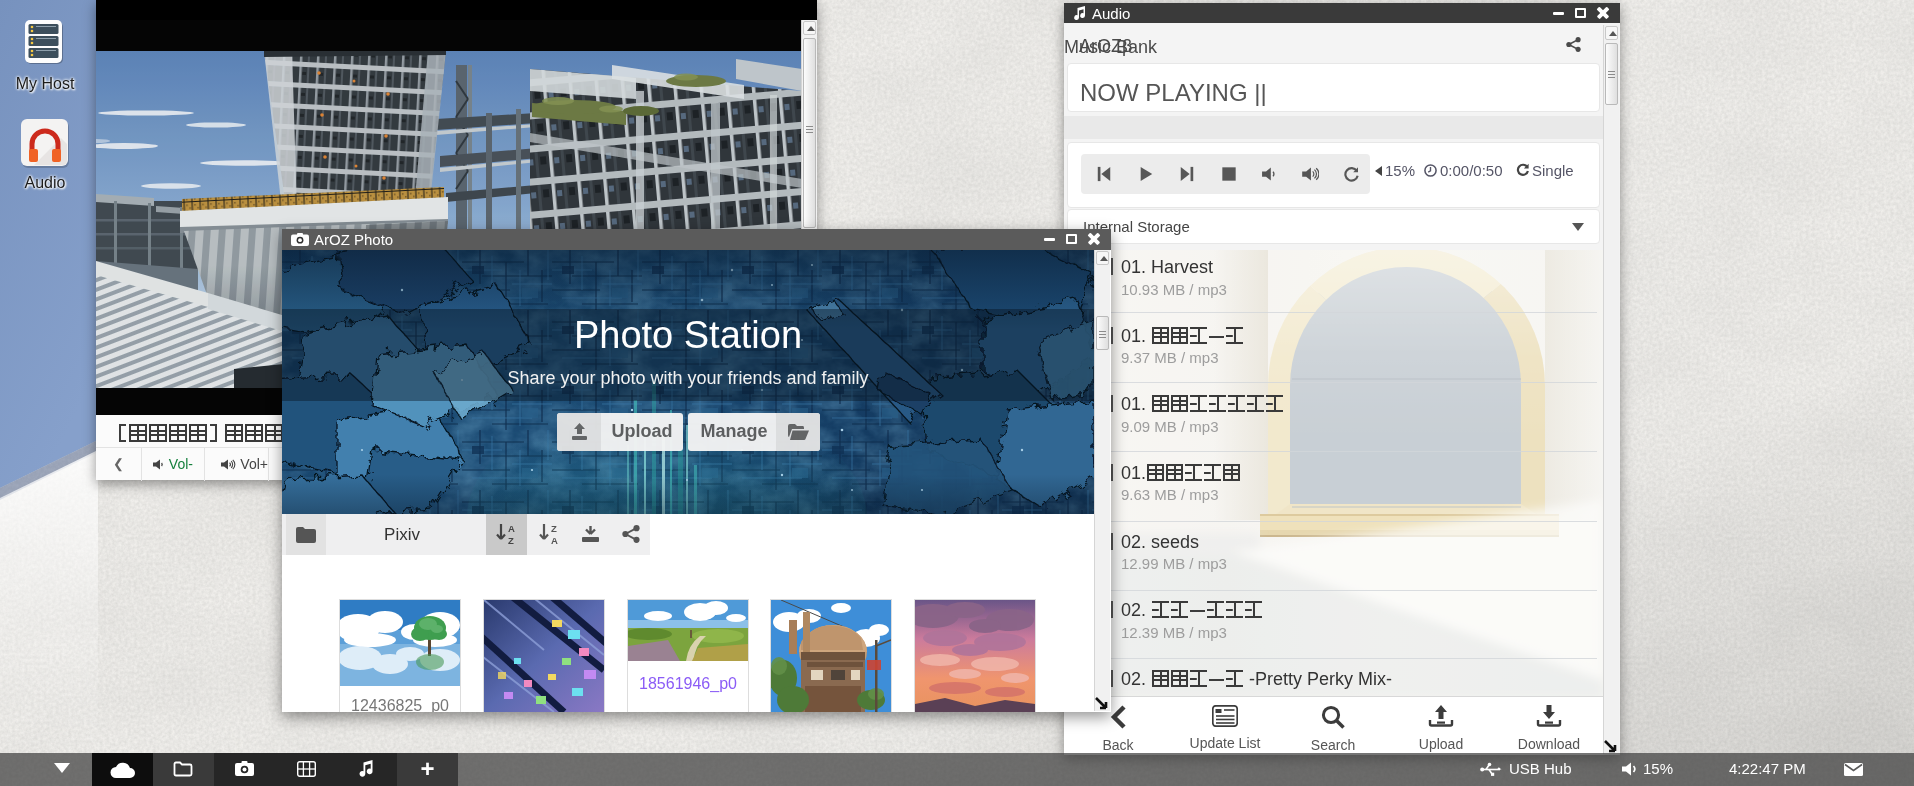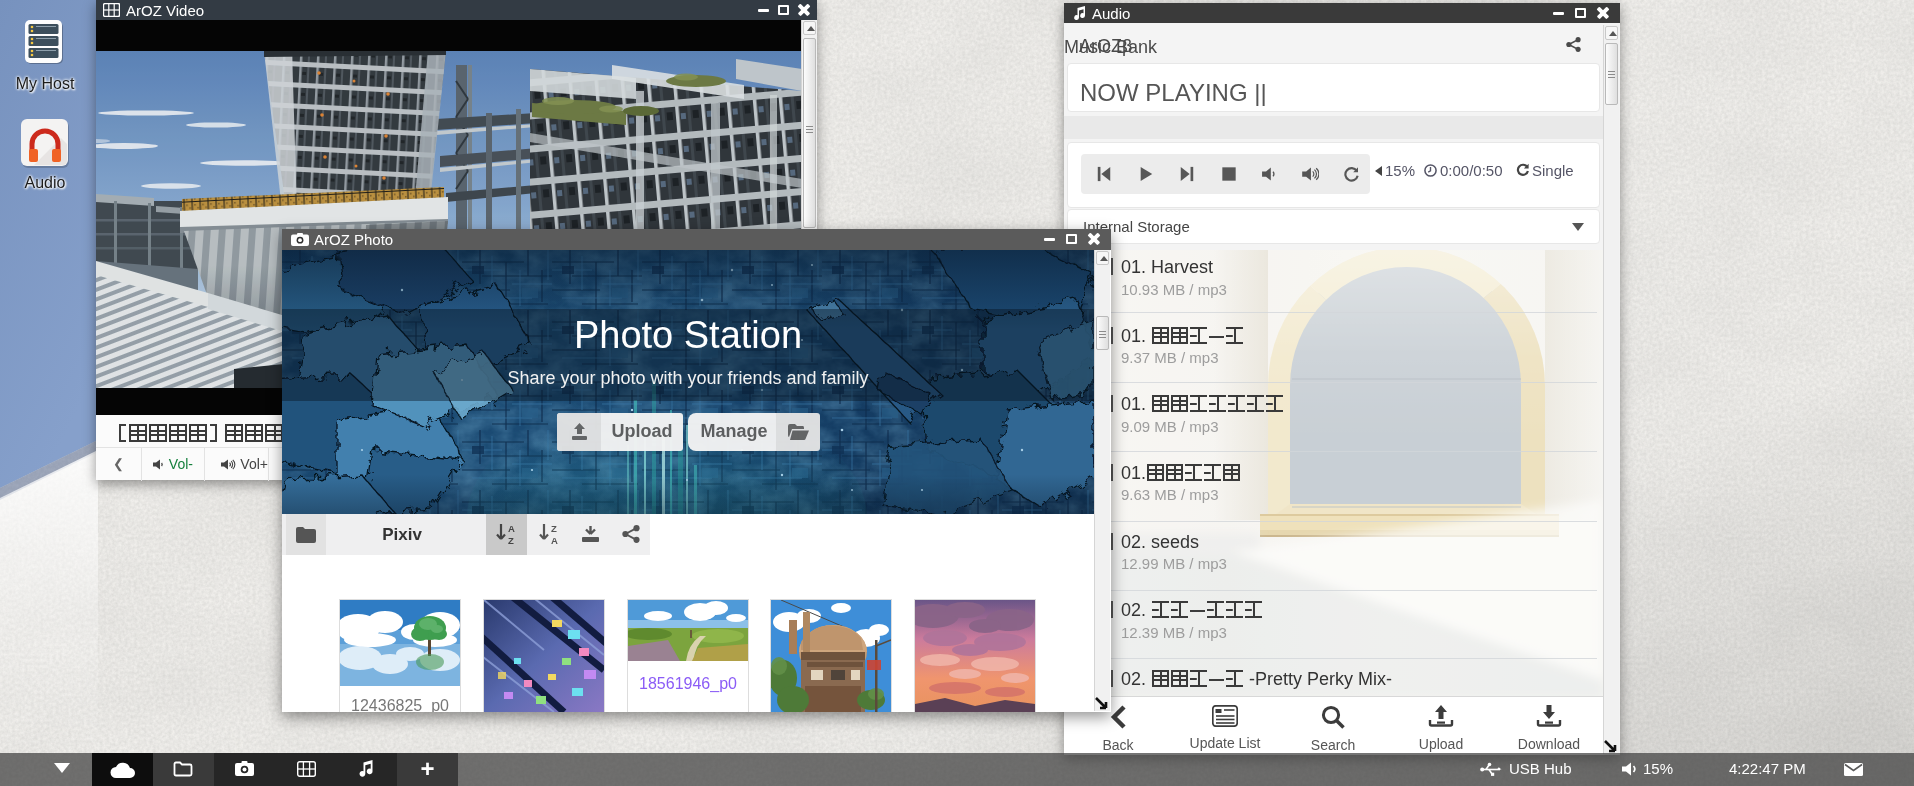--- a/index.html
+++ b/index.html
@@ -117,34 +117,20 @@
     <rect x="1" y="1" width="47" height="47" rx="6" fill="#f4f3f2"></rect>
     <path d="M14 47 L41 20 L47 26 L47 42 Q47 47 42 47 Z" fill="#e3e0de" opacity="0.8"></path>
     <path d="M12 34 v-8 a13 13 0 0 1 26 0 v8" fill="none" stroke="#cc2a1c" stroke-width="5"></path>
     <rect x="9" y="31" width="9" height="13" rx="2" fill="#f06225"></rect>
     <rect x="32" y="31" width="9" height="13" rx="2" fill="#f06225"></rect>
   </svg>
   <div class="abs" style="left:0;top:174px;width:90px;text-align:center;font-size:16px;color:#1c1c1c;text-shadow:0 0 3px #fff,0 0 3px #fff,1px 1px 2px #fff">Audio</div>
 </div>
 
 <div id="win-video" class="abs" style="left:96px;top:0;width:721px;height:480px;background:#000;box-shadow:0 4px 12px rgba(0,0,0,0.4);z-index:1">
-  <div class="titlebar" style="background:#333b44;">
-    <svg class="abs" style="left:7px;top:3px" width="17" height="14" viewBox="0 0 17 14">
-      <rect x="0.5" y="0.5" width="16" height="13" rx="1.5" fill="none" stroke="#fff" stroke-width="1.4"></rect>
-      <line x1="5.8" y1="1" x2="5.8" y2="13" stroke="#fff" stroke-width="1.2"></line>
-      <line x1="11.2" y1="1" x2="11.2" y2="13" stroke="#fff" stroke-width="1.2"></line>
-      <line x1="1" y1="7" x2="16" y2="7" stroke="#fff" stroke-width="1.2"></line>
-    </svg>
-    <div class="tb-title">ArOZ Video</div>
-    <div class="tb-ctl">
-        <div class="ctl-min"></div>
-        <div class="ctl-max"></div>
-        <div class="ctl-x"></div>
-      </div>
-  </div>
 
   <div class="abs" style="left:0;top:20px;width:706px;height:395px;background:#050505;overflow:hidden">
     <svg class="abs" style="left:0;top:31px" width="706" height="337" viewBox="0 0 706 337">
       <defs>
         <linearGradient id="vsky" x1="0" y1="0" x2="0" y2="1">
           <stop offset="0" stop-color="#5a83bb"></stop>
             <stop offset="0.45" stop-color="#86a9d3"></stop>
             <stop offset="0.8" stop-color="#bdd3e7"></stop>
             <stop offset="1" stop-color="#d3e2ee"></stop>
         </linearGradient>
@@ -657,37 +643,37 @@
     <div class="abs" style="left:0;top:64px;width:812px;text-align:center;font-size:38px;color:#fff">Photo Station</div>
 
     <div class="abs" style="left:275px;top:163px;width:126px;height:38px;background:#f4f4f4;border-radius:3px;opacity:0.96">
       <div class="abs" style="left:0;top:0;width:44px;height:38px;background:#e4e4e4;border-radius:3px 0 0 3px"></div>
       <svg class="abs" style="left:13px;top:10px" width="19" height="18" viewBox="0 0 19 18">
           <path d="M9.5 0 L15 6 H12 V11 H7 V6 H4 Z" fill="#666"></path>
           <rect x="2" y="13" width="15" height="4" rx="1" fill="#666"></rect>
         </svg>
       <div class="abs" style="left:44px;top:8px;width:82px;text-align:center;font-size:18px;font-weight:bold;color:#5f5f5f">Upload</div>
     </div>
-    <div class="abs" style="left:406px;top:163px;width:132px;height:38px;background:#f4f4f4;border-radius:8px;opacity:0.96">
+    <div class="abs" style="left:406px;top:163px;width:132px;height:38px;background:#f4f4f4;border-radius:3px;opacity:0.96">
       <div class="abs" style="left:88px;top:0;width:44px;height:38px;background:#e4e4e4;border-radius:0 3px 3px 0"></div>
       <svg class="abs" style="left:100px;top:11px" width="21" height="16" viewBox="0 0 21 16">
           <path d="M0 2 Q0 0 2 0 H7 L9 2 H15 Q16 2 16 4 V5 H4 L1 13 Q0 13 0 11 Z" fill="#666"></path>
           <path d="M4.5 6.5 H21 L17.5 15 Q17.3 16 16 16 H2 Z" fill="#666"></path>
         </svg>
       <div class="abs" style="left:4px;top:8px;width:84px;text-align:center;font-size:18px;font-weight:bold;color:#5f5f5f">Manage</div>
     </div>
   </div>
 
   <div class="abs" style="left:0;top:285px;width:812px;height:41px;background:#fff" id="ptoolbar">
     <div class="abs" style="left:0;top:0;width:368px;height:41px;background:#efeff0"></div>
     <div class="abs" style="left:4px;top:0;width:40px;height:41px;background:#e2e2e2"></div>
     <svg class="abs" style="left:14px;top:13px" width="20" height="16" viewBox="0 0 20 16">
         <path d="M0 2 Q0 0 2 0 H7 L9 2 H18 Q20 2 20 4 V14 Q20 16 18 16 H2 Q0 16 0 14 Z" fill="#555"></path>
       </svg>
-    <div class="abs" style="left:44px;top:11px;width:152px;text-align:center;font-size:17px;font-weight:bold;color:#333">Pixiv</div>
+    <div class="abs" style="left:44px;top:11px;width:152px;text-align:center;font-size:17px;font-weight:normal;color:#333">Pixiv</div>
     <div class="abs" style="left:204px;top:0;width:41px;height:41px;background:#c9c9c9"></div>
     <svg class="abs" style="left:213px;top:10px" width="22" height="21" viewBox="0 0 22 21">
       <path d="M6 0 V15 M6 15 L2 10.5 M6 15 L10 10.5" stroke="#444" stroke-width="2.2" fill="none"></path>
       <text x="13" y="8" font-size="9.5" font-weight="bold" fill="#444" font-family="Liberation Sans">A</text>
       <text x="13" y="20" font-size="9.5" font-weight="bold" fill="#444" font-family="Liberation Sans">Z</text>
     </svg>
     <svg class="abs" style="left:256px;top:10px" width="22" height="21" viewBox="0 0 22 21">
       <path d="M6 0 V15 M6 15 L2 10.5 M6 15 L10 10.5" stroke="#555" stroke-width="2.2" fill="none"></path>
       <text x="13" y="8" font-size="9.5" font-weight="bold" fill="#555" font-family="Liberation Sans">Z</text>
       <text x="13" y="20" font-size="9.5" font-weight="bold" fill="#555" font-family="Liberation Sans">A</text>

